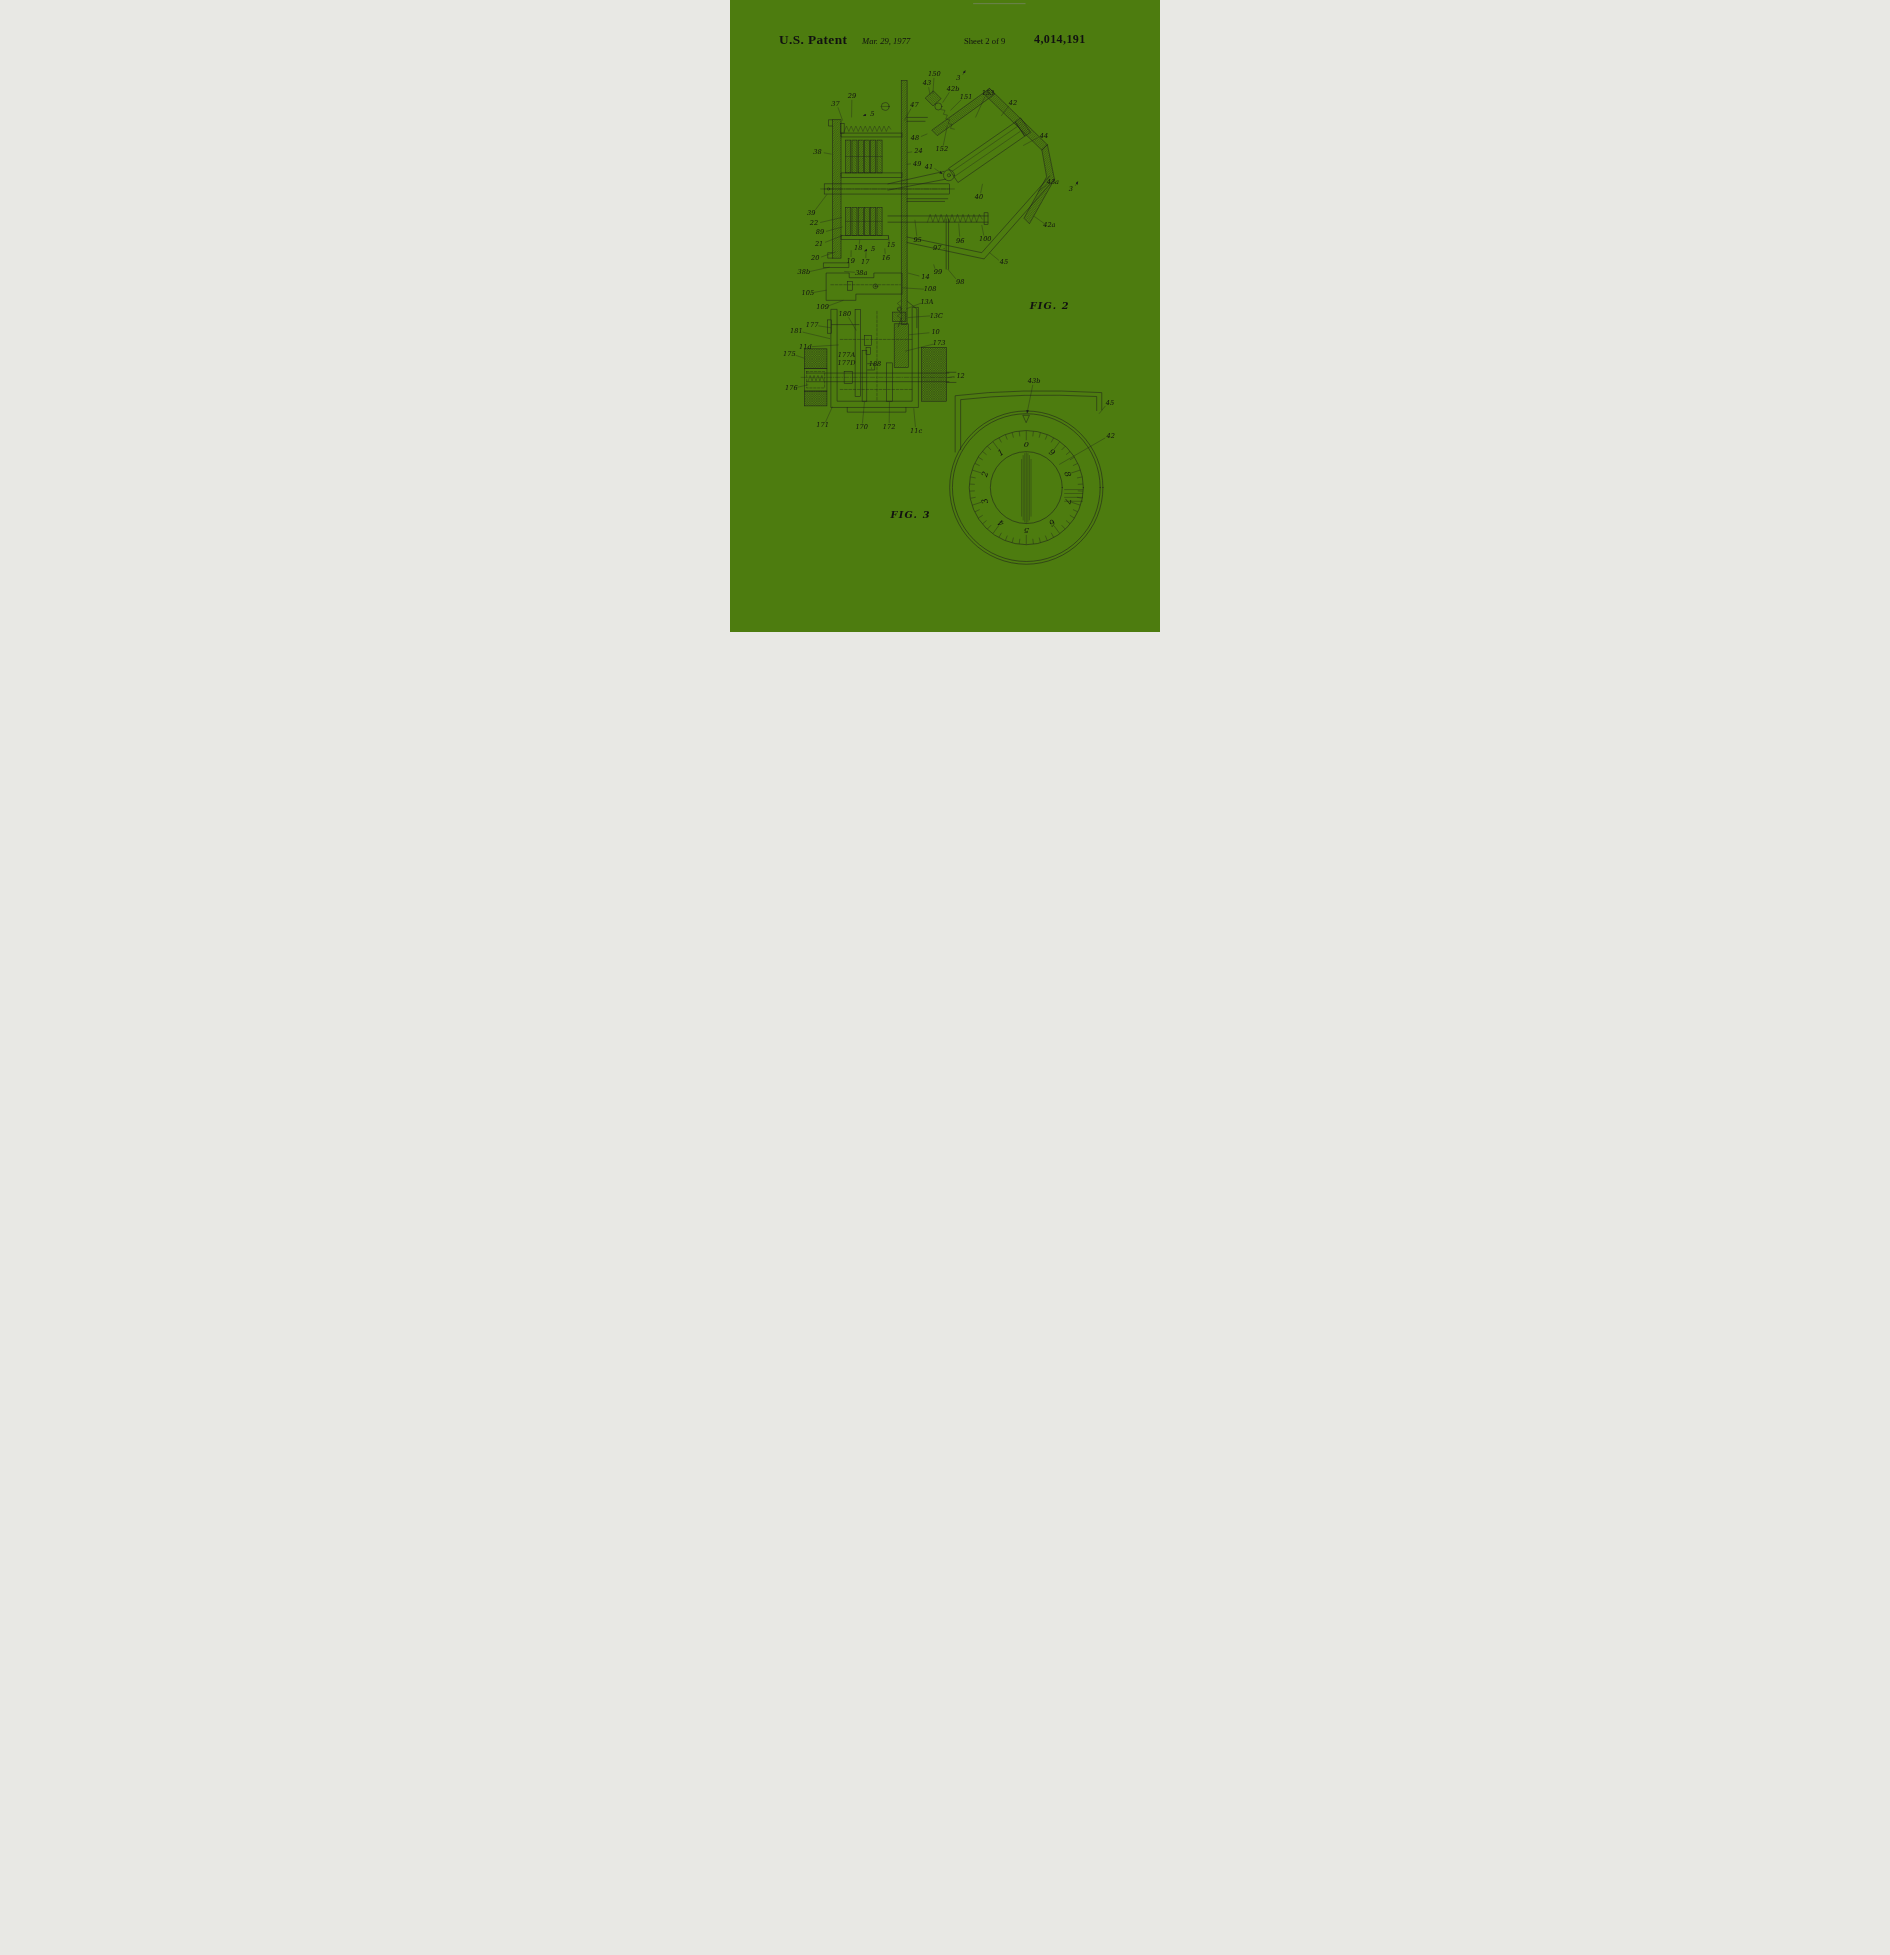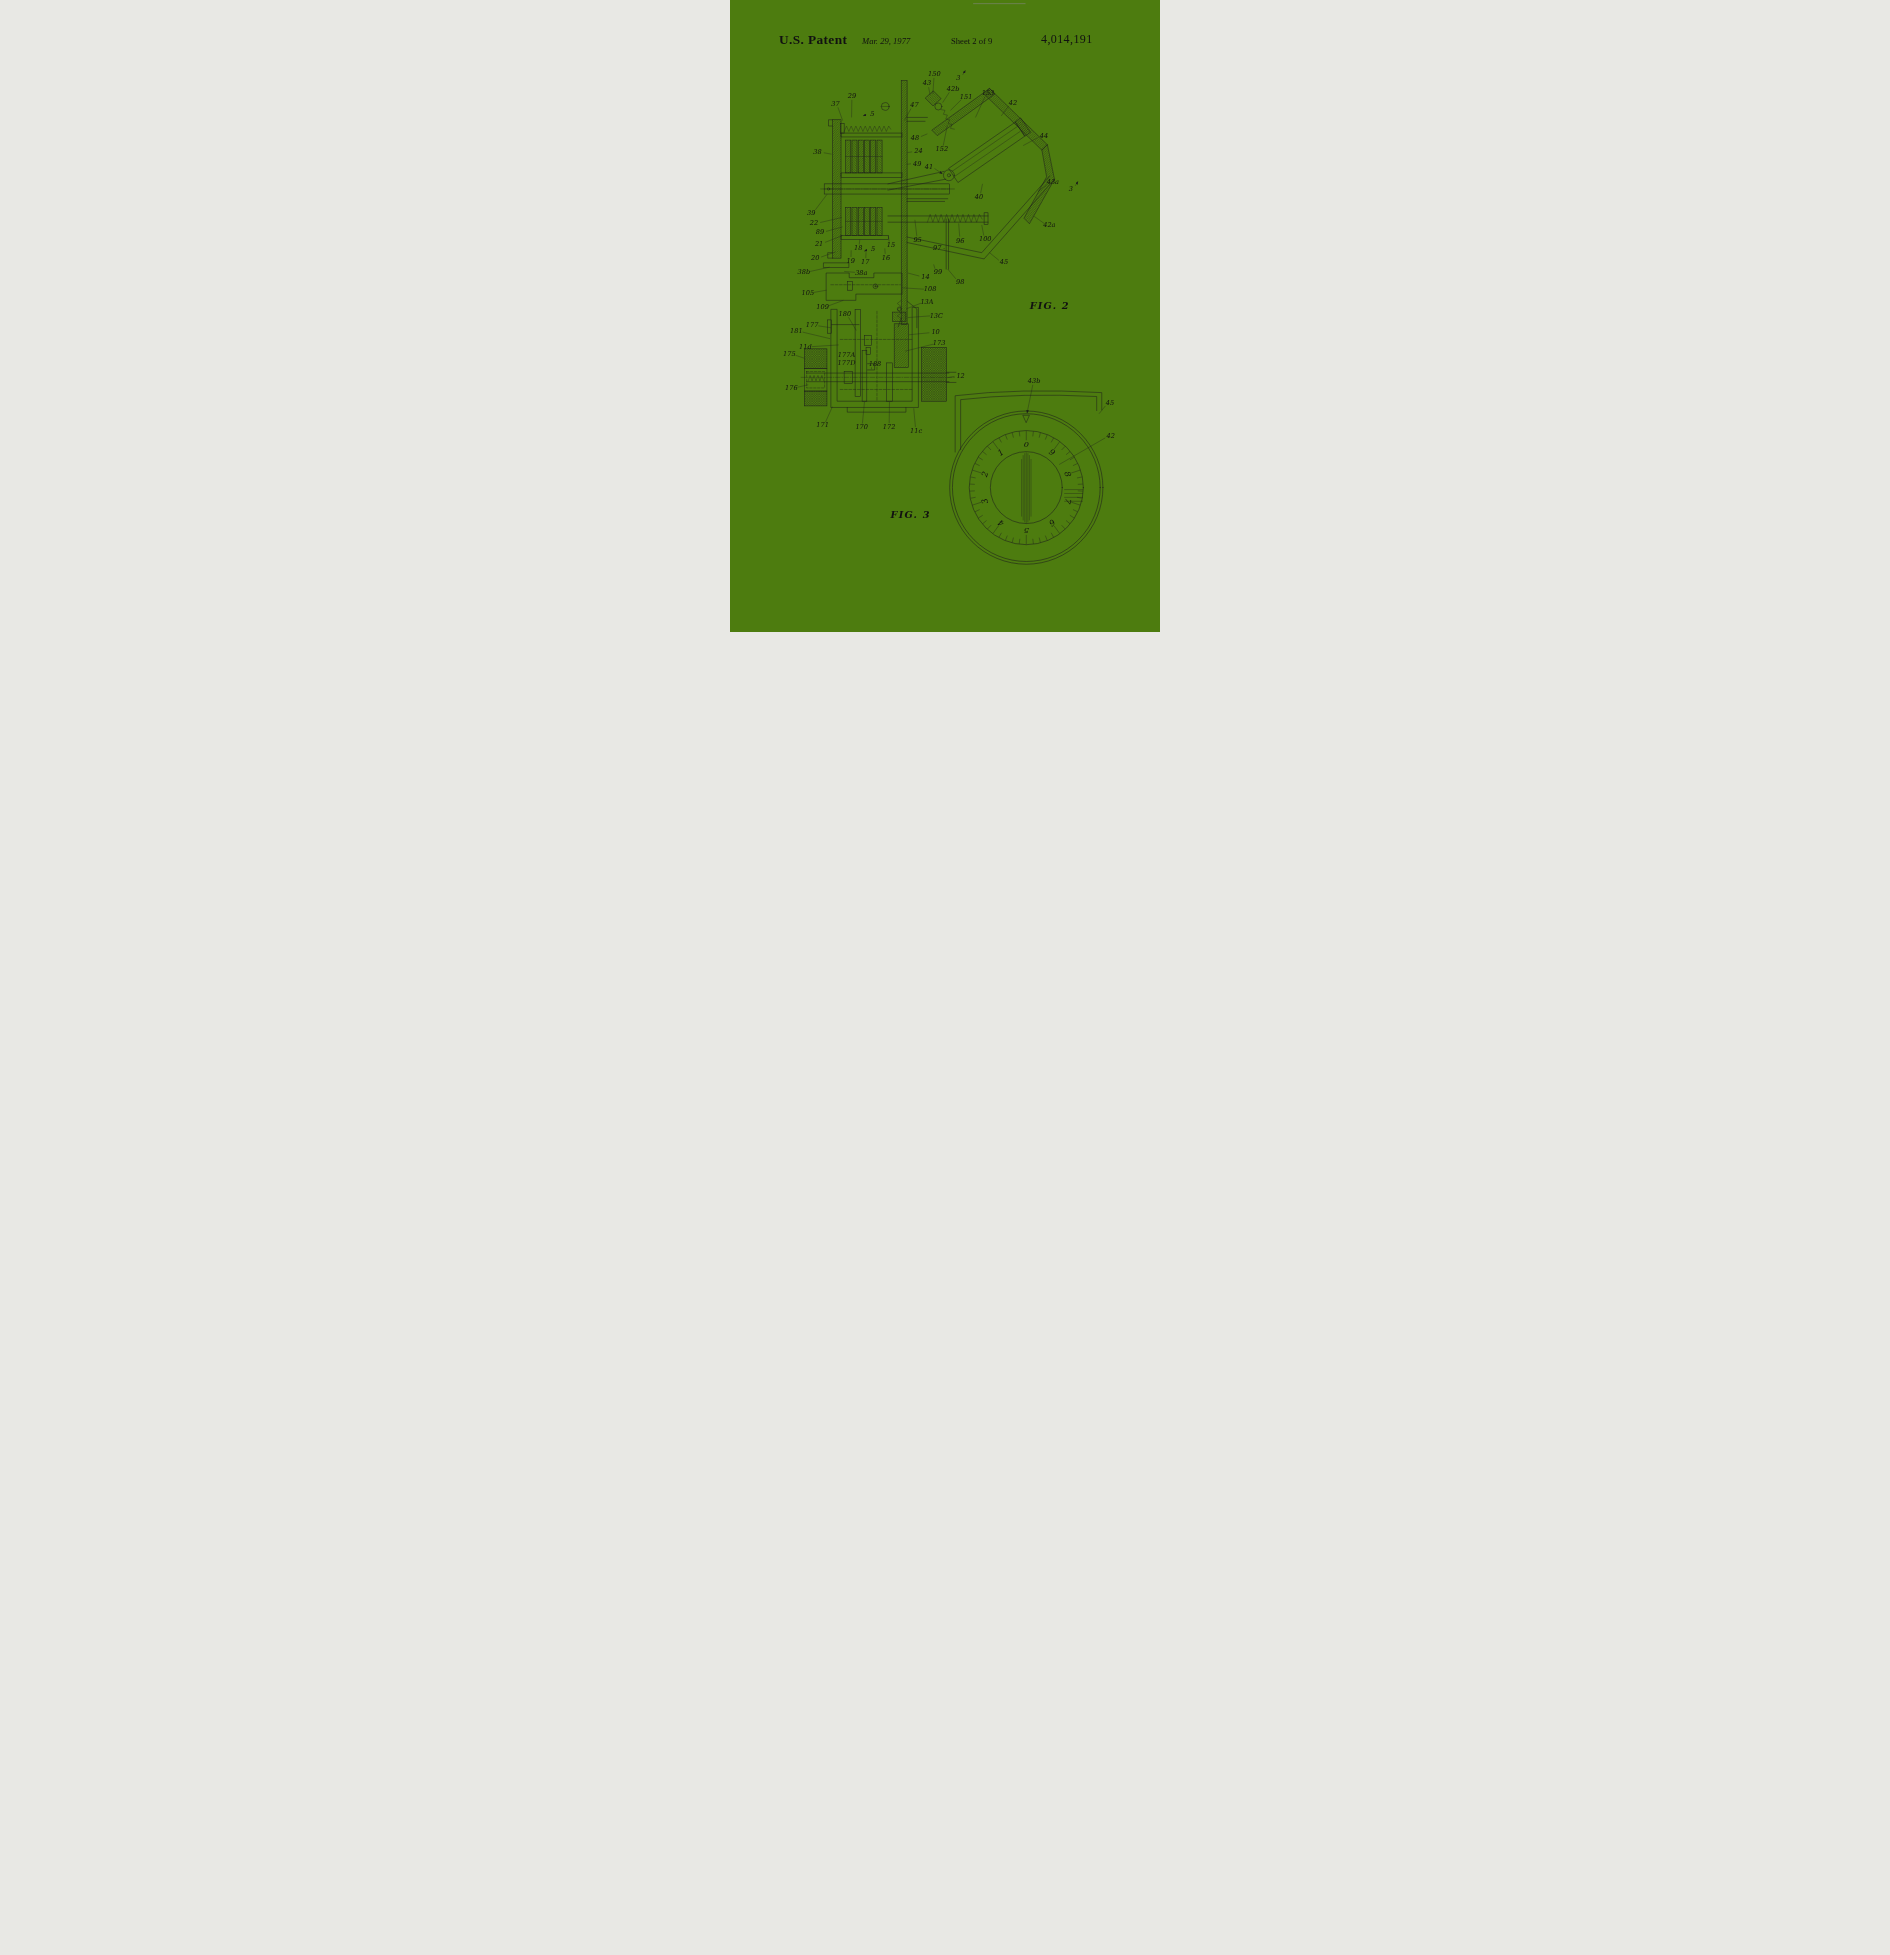--- a/index.html
+++ b/index.html
@@ -8,22 +8,22 @@
     width:430px; height:632px;
     margin:0 auto;
     background:#4d7c0f;
     font-family:"Liberation Serif", serif;
     color:#111;
     overflow:hidden;
   }
   .hdr { position:absolute; white-space:nowrap; }
   .hdr-title   { left:49px; top:32px;  font-size:13.3px; font-weight:bold; letter-spacing:0.4px; }
   .hdr-date    { left:132px; top:36px;  font-size:8.6px;font-style:italic; }
-  .hdr-sheet   { left:221px; top:36px;  font-size:8.6px;text-align:center; }
-  .hdr-patnum  { left:311px; top:32px;  font-size:12px; font-weight:normal; letter-spacing:0.4px; }
+  .hdr-sheet   { left:234px; top:36px;  font-size:8.6px;text-align:center; }
+  .hdr-patnum  { left:304px; top:32px;  font-size:12px; font-weight:bold; letter-spacing:0.4px; }
 
   svg.sheet { position:absolute; left:0; top:0; }
 
   .ink *        { stroke:#1c1c1c; fill:none; stroke-width:1.3; stroke-linecap:round; }
   .ink .hatched  { fill:url(#ph); }
   .ink .hatched2 { fill:url(#ph2); }
   .ink .cross    { fill:url(#pc); }
   .ink .thin     { stroke-width:0.9; }
   .ink .dashed   { stroke-dasharray:7 4; stroke-width:1; }
   .ink .dashdot  { stroke-dasharray:12 4 2 4; stroke-width:0.9; }

